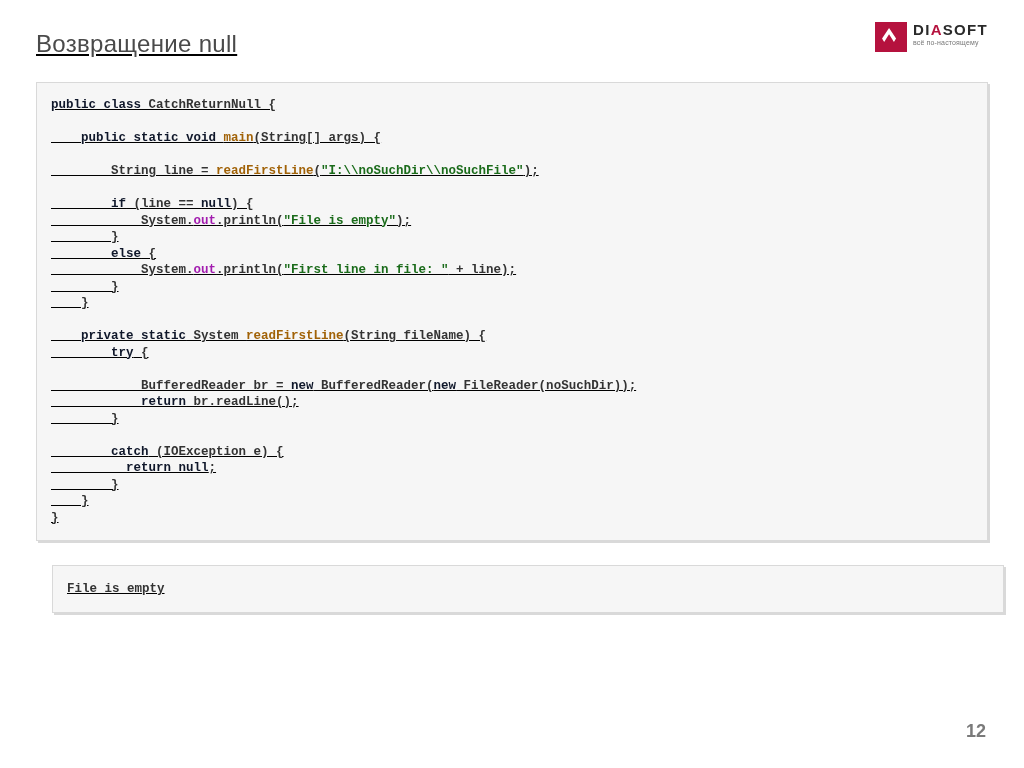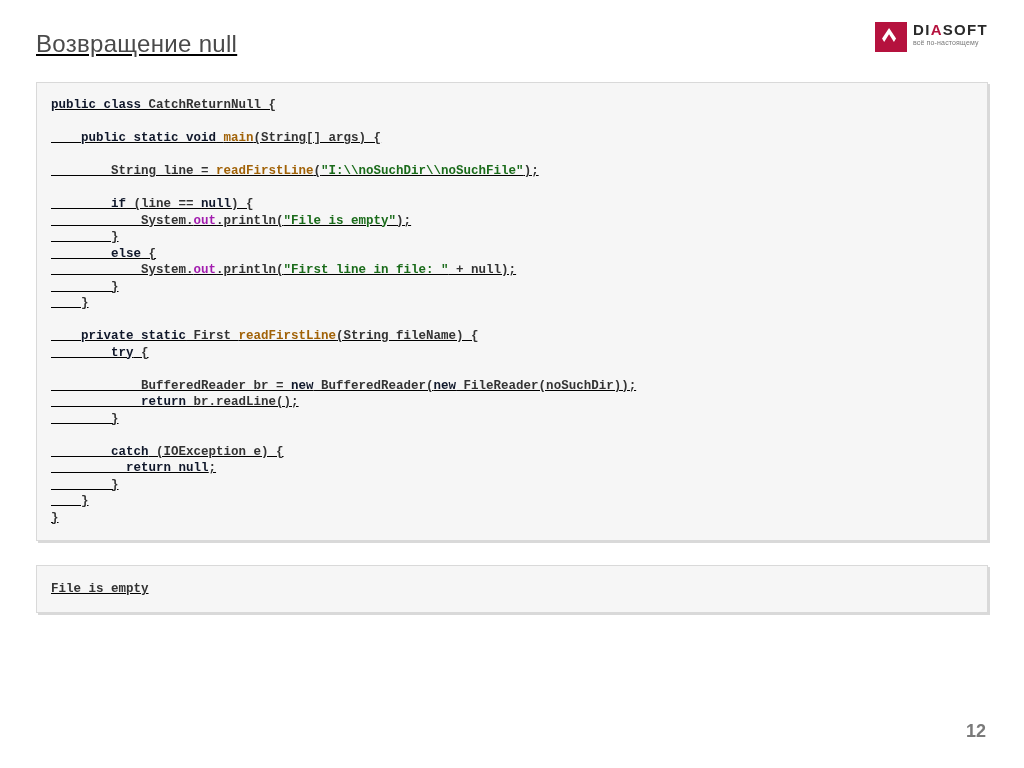--- a/index.html
+++ b/index.html
@@ -84,20 +84,21 @@
   .output-box {
     width: 952px;
     background: #f6f6f6;
     border: 1px solid #d9d9d9;
     box-shadow: 2px 2px 0 0 #d9d9d9;
     padding: 16px 14px;
     font-family: 'Courier New', monospace;
     font-size: 12.5px;
     font-weight: bold;
     color: #333;
+    margin-left: 16px;
   }
   .kw   { color: #0f172a; }
   .str  { color: #1a6b1a; }
   .mtd  { color: #a16207; }
   .field{ color: #a21caf; }
   .page-num {
     position: absolute;
     bottom: 26px;
     right: 38px;
     font-size: 18px;
@@ -123,25 +124,25 @@
   <div class="code-box" id="code"><span class="kw">public class</span><span> CatchReturnNull {</span><span>
 
 </span><span>    </span><span class="kw">public static void</span><span> </span><span class="mtd">main</span><span>(String[] args) {</span><span>
 
 </span><span>        String line = </span><span class="mtd">readFirstLine</span><span>(</span><span class="str">"I:\\noSuchDir\\noSuchFile"</span><span>);</span><span>
 
 </span><span>        </span><span class="kw">if</span><span> (line == </span><span class="kw">null</span><span>) {</span><span>
 </span><span>            System.</span><span class="field">out</span><span>.println(</span><span class="str">"File is empty"</span><span>);</span><span>
 </span><span>        }</span><span>
 </span><span>        </span><span class="kw">else</span><span> {</span><span>
-</span><span>            System.</span><span class="field">out</span><span>.println(</span><span class="str">"First line in file: "</span><span> + null);</span><span>
+</span><span>            System.</span><span class="field">out</span><span>.println(</span><span class="str">"First line in file: "</span><span> + line);</span><span>
 </span><span>        }</span><span>
 </span><span>    }</span><span>
 
-</span><span>    </span><span class="kw">private static</span><span> First </span><span class="mtd">readFirstLine</span><span>(String fileName) {</span><span>
+</span><span>    </span><span class="kw">private static</span><span> System </span><span class="mtd">readFirstLine</span><span>(String fileName) {</span><span>
 </span><span>        </span><span class="kw">try</span><span> {</span><span>
 
 </span><span>            BufferedReader br = </span><span class="kw">new</span><span> BufferedReader(</span><span class="kw">new</span><span> FileReader(noSuchDir));</span><span>
 </span><span>            </span><span class="kw">return</span><span> br.readLine();</span><span>
 </span><span>        }</span><span>
 
 </span><span>        </span><span class="kw">catch</span><span> (IOException e) {</span><span>
 </span><span>          </span><span class="kw">return null</span><span>;</span><span>
 </span><span>        }</span><span>
 </span><span>    }</span><span>

